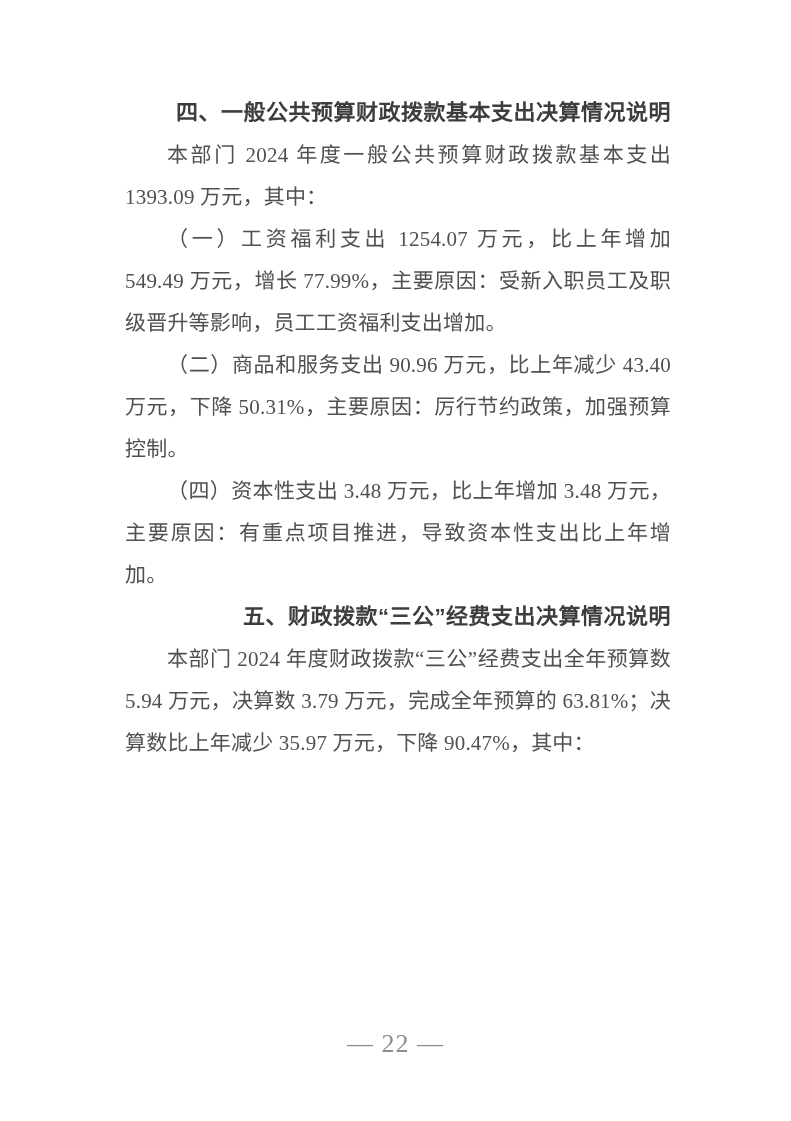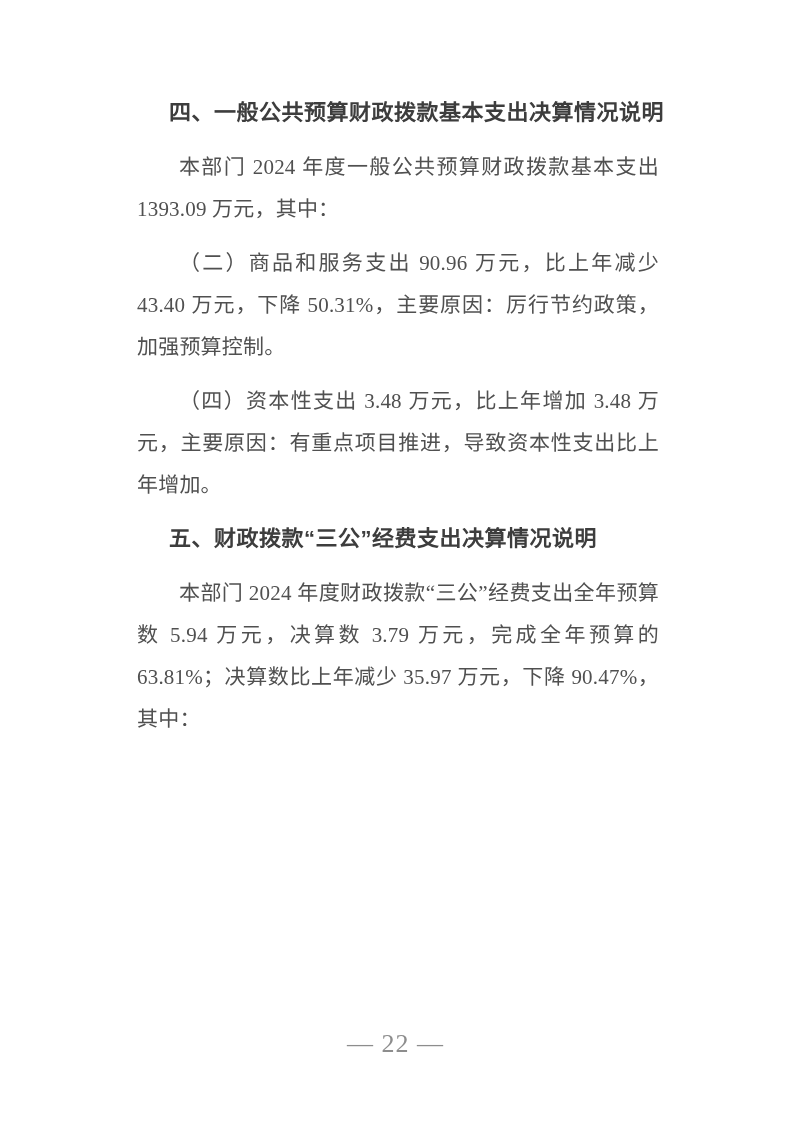--- a/index.html
+++ b/index.html
@@ -21,31 +21,31 @@
     left: 125px;
     top: 92px;
     width: 546px;
     color: #505050;
     font-size: 21px;
     line-height: 42px;
     text-align: justify;
     letter-spacing: 0.2px;
   }
   .content p {
-    margin: 12px;
+    margin: 0;
     text-indent: 2em;
   }
   .heading {
     margin: 0;
     font-family: "Liberation Sans", "DejaVu Sans", sans-serif;
     font-weight: bold;
     font-size: 22px;
     line-height: 42px;
     text-indent: 2em;
-    text-align: left;
+    text-align: right;
     color: #3d3d3d;
     letter-spacing: 0.5px;
   }
   .footer {
     position: absolute;
     left: 0;
     top: 1030px;
     width: 791px;
     text-align: center;
     color: #8d8d8d;
@@ -59,20 +59,21 @@
 <body>
 
 <div class="page">
 
   <div class="content">
 
     <h2 class="heading">四、一般公共预算财政拨款基本支出决算情况说明</h2>
 
     <p>本部门 2024 年度一般公共预算财政拨款基本支出 1393.09 万元，其中：</p>
 
+    <p>（一）工资福利支出 1254.07 万元，比上年增加 549.49 万元，增长 77.99%，主要原因：受新入职员工及职级晋升等影响，员工工资福利支出增加。</p>
 
     <p>（二）商品和服务支出 90.96 万元，比上年减少 43.40 万元，下降 50.31%，主要原因：厉行节约政策，加强预算控制。</p>
 
 
     <p>（四）资本性支出 3.48 万元，比上年增加 3.48 万元，主要原因：有重点项目推进，导致资本性支出比上年增加。</p>
 
     <h2 class="heading">五、财政拨款“三公”经费支出决算情况说明</h2>
 
     <p>本部门 2024 年度财政拨款“三公”经费支出全年预算数 5.94 万元，决算数 3.79 万元，完成全年预算的 63.81%；决算数比上年减少 35.97 万元，下降 90.47%，其中：</p>
 

